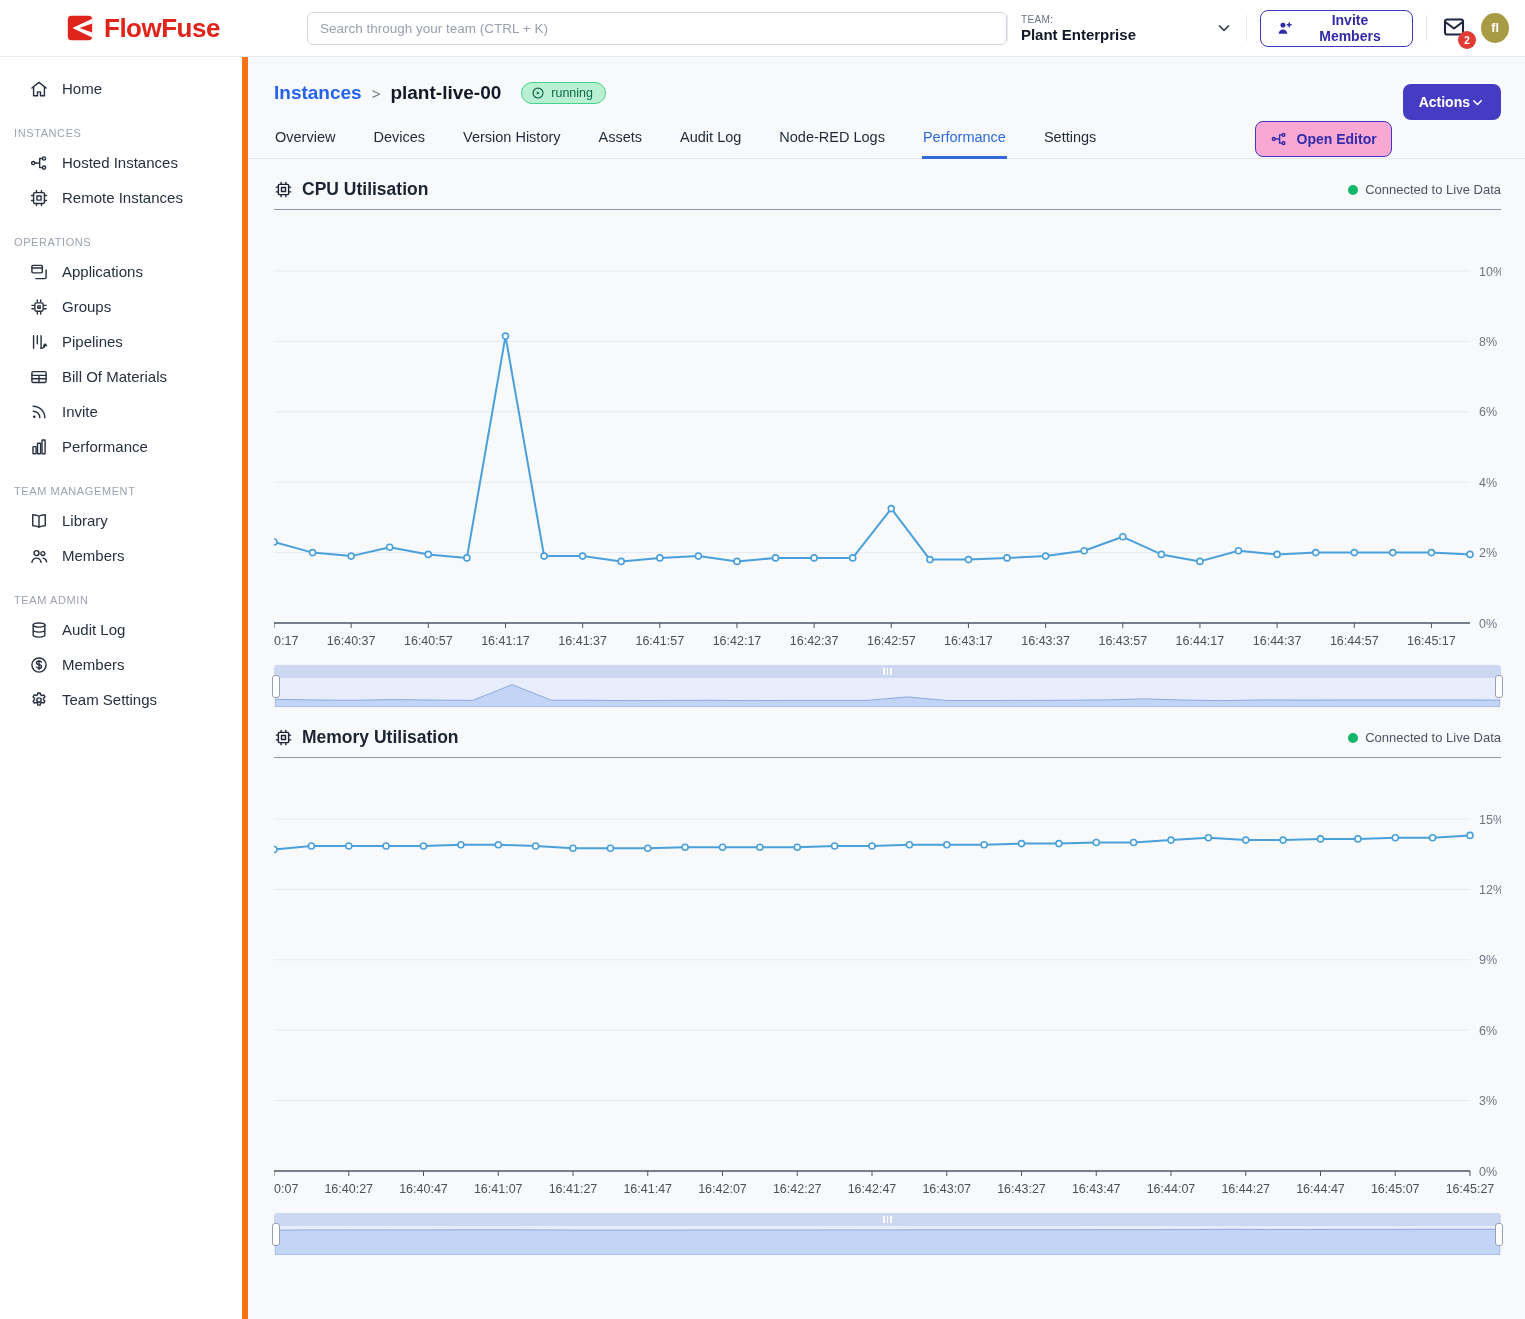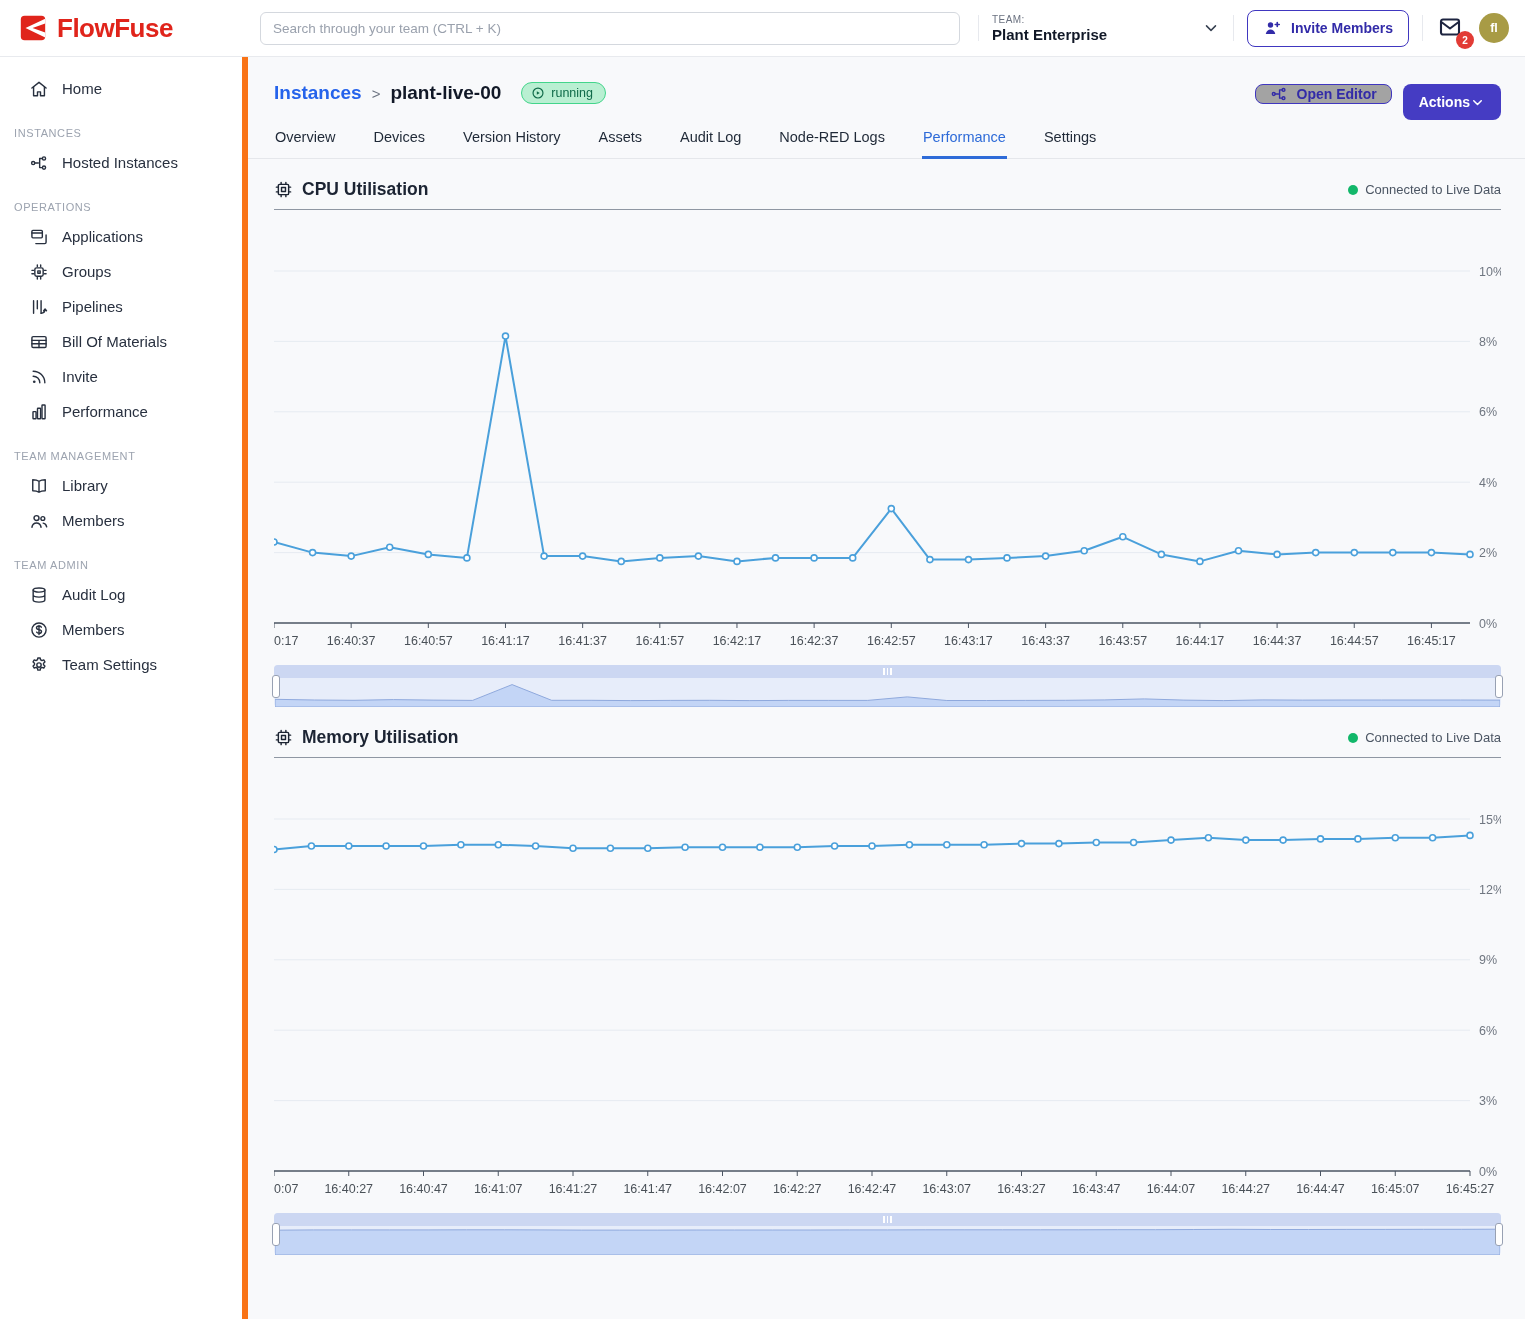--- a/index.html
+++ b/index.html
@@ -6,21 +6,21 @@
   html,body { margin:0; padding:0; }
   body {
     width:1525px; height:1319px; overflow:hidden; position:relative;
     font-family:"Liberation Sans", sans-serif; background:#fff; color:#1f2937;
   }
   svg { display:block; }
 
   
   .topbar { position:absolute; top:0; left:0; right:0; height:57px; background:#fff;
     border-bottom:1px solid #e8eaee; display:flex; align-items:center; z-index:20; }
-  .logo { display:flex; align-items:center; gap:9px; padding-left:18px; width:242px; flex:none; cursor:pointer; }
+  .logo { display:flex; align-items:center; gap:9px; padding-left:18px; width:242px; flex:none; cursor:pointer;margin-left:47px; }
   .logo-text { font-size:26px; font-weight:700; color:#e0241b; letter-spacing:-0.5px; }
   .search-wrap { flex:none; margin-left:18px; }
   .search-wrap input { width:700px; height:33px; border:1px solid #d4d8de; border-radius:6px;
     padding:0 12px; font-size:13.5px; color:#15803d; outline:none; background:#fff;
     font-family:"Liberation Sans", sans-serif; }
   .search-wrap input::placeholder { color:#9aa1ad; }
   .top-right { margin-left:auto; display:flex; align-items:center; gap:13px; padding-right:16px; }
   .vdiv { width:1px; height:26px; background:#e7e9ee; }
   .team-block { display:flex; align-items:center; width:228px; cursor:pointer; }
   .team-texts { display:flex; flex-direction:column; }
@@ -52,23 +52,23 @@
   .bc-parent { color:#2563eb; cursor:pointer; }
   .bc-sep { color:#6b7280; font-weight:400; font-size:15px; margin:0 10px; }
   .bc-current { color:#111827; }
   .badge-running { display:inline-flex; align-items:center; gap:6px; background:#b9efd2;
     border:1px solid #43d58b; color:#0f6a49; font-size:12.5px; border-radius:999px;
     padding:3px 12px 3px 9px; margin-left:20px; font-weight:400; }
   .badge-running svg { width:14px; height:14px; }
   .app-line { margin-top:8px; font-size:13px; color:#6b7280; }
   .app-link { color:#2563eb; cursor:pointer; }
   .head-buttons { position:absolute; right:24px; top:27px; display:flex; gap:11px; }
-  .btn-open-editor { display:flex; align-items:center; gap:9px; background:#a3a3a3; border:1.6px solid #4037c0;
-    color:#322ba8; font-weight:700; font-size:14px; border-radius:8px; height:20px; padding:0 14px;
-    cursor:pointer; font-family:"Liberation Sans", sans-serif; }
+  .btn-open-editor { display:flex; align-items:center; gap:9px; background:#f9a8d4; border:1.6px solid #4037c0;
+    color:#322ba8; font-weight:700; font-size:14px; border-radius:8px; height:36px; padding:0 14px;
+    cursor:pointer; font-family:"Liberation Sans", sans-serif;margin-top:37px; }
   .btn-open-editor svg { width:18px; height:18px; }
   .btn-actions { display:flex; align-items:center; background:#453cc3; border:none; color:#fff;
     font-weight:700; font-size:14px; border-radius:8px; height:36px; padding:0 16px; cursor:pointer;
     font-family:"Liberation Sans", sans-serif; }
 
   .tabs { display:flex; gap:36px; padding:0 26px; margin-top:15px; border-bottom:1px solid #e5e7eb; }
   .tab { font-size:14.5px; color:#1f2937; padding:10px 1px 11px; cursor:pointer;
     border-bottom:3px solid transparent; margin-bottom:-1px; }
   .tab.active { color:#2e6bd8; border-bottom-color:#2e6bd8; }
 
@@ -156,20 +156,30 @@
     <div class="side-item">
       <span style="display:flex">
         <svg viewBox="0 0 24 24" fill="none" stroke="currentColor" stroke-width="1.7" stroke-linecap="round" stroke-linejoin="round">
           <circle cx="5" cy="12" r="1.9"></circle>
           <circle cx="18" cy="6.5" r="1.9"></circle>
           <circle cx="18" cy="17.5" r="1.9"></circle>
           <path d="M7 12h4.2M16 6.5h-3.2v11H16"></path>
         </svg>
       </span>
       <span>Hosted Instances</span>
+    </div>
+    <div class="side-item">
+      <span style="display:flex">
+        <svg viewBox="0 0 24 24" fill="none" stroke="currentColor" stroke-width="1.7" stroke-linecap="round" stroke-linejoin="round">
+          <rect x="5.5" y="5.5" width="13" height="13" rx="1.5"></rect>
+          <rect x="9.5" y="9.5" width="5" height="5"></rect>
+          <path d="M9 3v2.5M15 3v2.5M9 18.5V21M15 18.5V21M3 9h2.5M3 15h2.5M18.5 9H21M18.5 15H21"></path>
+        </svg>
+      </span>
+      <span>Remote Instances</span>
     </div>
     <div class="side-heading">OPERATIONS</div>
     <div class="side-item">
       <span style="display:flex">
         <svg viewBox="0 0 24 24" fill="none" stroke="currentColor" stroke-width="1.7" stroke-linecap="round" stroke-linejoin="round">
           <rect x="3.5" y="4" width="12.5" height="9" rx="1.2"></rect>
           <path d="M3.5 7.2h12.5"></path>
           <path d="M20.5 9.5v8.8a1.6 1.6 0 01-1.6 1.6H8.2"></path>
         </svg>
       </span>

